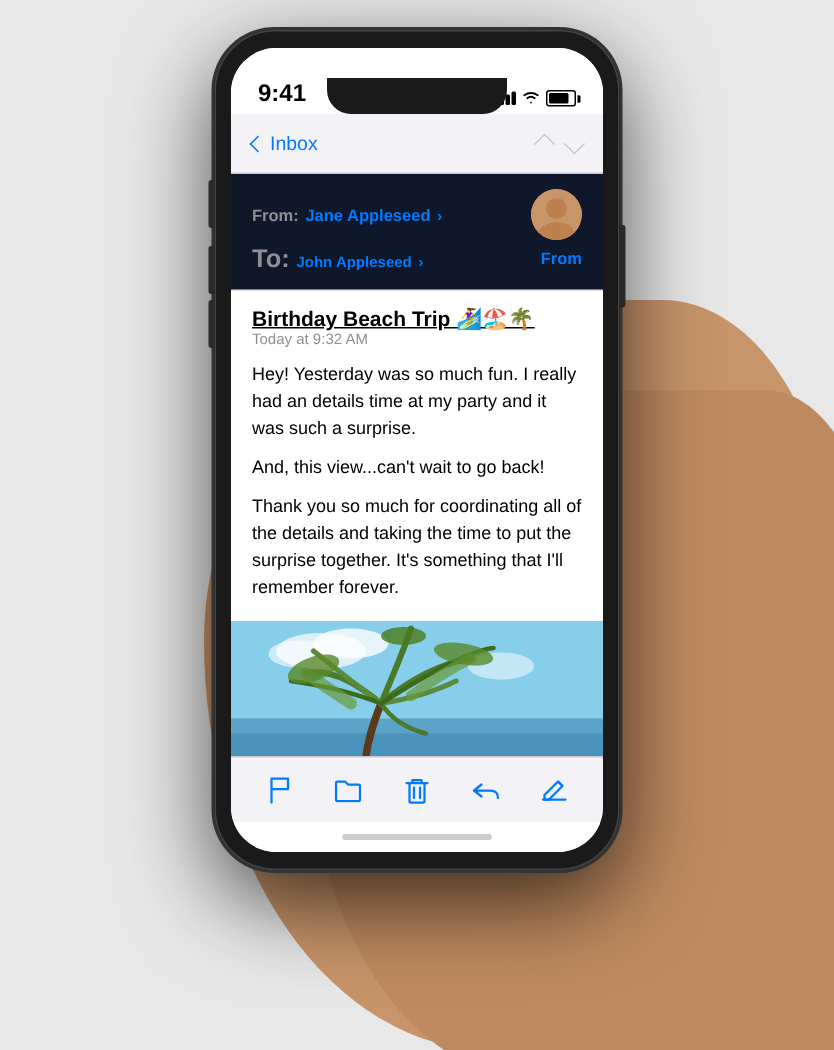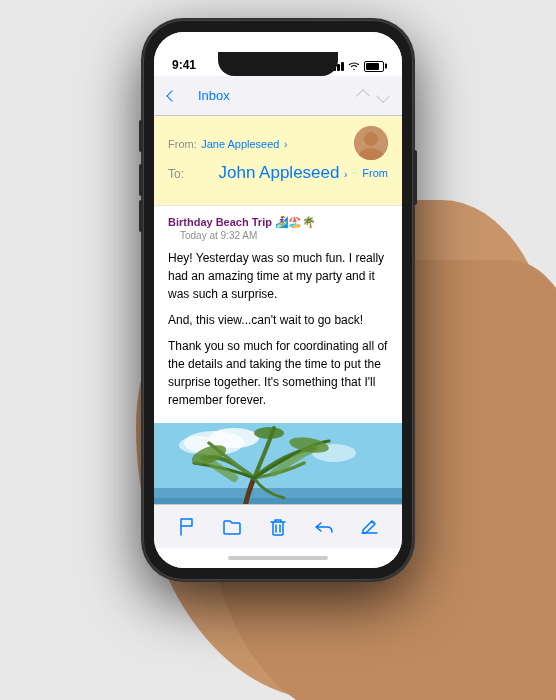--- a/index.html
+++ b/index.html
@@ -118,21 +118,21 @@
       height: 44px;
       background: #fff;
       display: flex;
       align-items: flex-end;
       justify-content: space-between;
       padding: 0 18px 4px;
       flex-shrink: 0;
     }
 
     .status-time {
-      font-size: 12px;
+      font-size: 16px;
       font-weight: 600;
       color: #000;
     }
 
     .status-icons {
       display: flex;
       align-items: center;
       gap: 4px;
     }
 
@@ -193,21 +193,21 @@
       justify-content: space-between;
       padding: 0 14px;
       flex-shrink: 0;
     }
 
     .back-btn {
       display: flex;
       align-items: center;
       color: #007aff;
       font-size: 13px;
-      gap: 20px;
+      gap: 2px;
     }
 
     .chevron-left {
       width: 8px;
       height: 8px;
       border-left: 1.5px solid #007aff;
       border-bottom: 1.5px solid #007aff;
       transform: rotate(45deg);
       margin-right: 2px;
     }
@@ -222,24 +222,25 @@
       height: 10px;
       border-right: 1.5px solid #c8c8cc;
       border-top: 1.5px solid #c8c8cc;
     }
 
     .nav-arrow.up { transform: rotate(-45deg); }
     .nav-arrow.down { transform: rotate(135deg); }
 
     
     .email-header {
-      padding: 10px 14px 22px;
+      padding: 10px 14px 10px;
       border-bottom: 0.5px solid #e5e5ea;
-      background: #fef9c3;
+      background: #0f172a;
       flex-shrink: 0;
+      font-weight: bold;
     }
 
     .from-row {
       display: flex;
       align-items: center;
       justify-content: space-between;
       margin-bottom: 3px;
     }
 
     .from-label {
@@ -266,58 +267,57 @@
       overflow: hidden;
     }
 
     .to-row {
       display: flex;
       align-items: center;
       justify-content: space-between;
     }
 
     .to-label {
-      font-size: 12px;
+      font-size: 17px;
       color: #8e8e93;
     }
 
     .to-name {
-      font-size: 17px;
+      font-size: 10px;
       color: #007aff;
-      margin-left: 30px;
     }
 
     .hide-btn {
       font-size: 11px;
       color: #007aff;
     }
 
     
     .email-body {
       flex: 1;
       overflow: hidden;
       background: #fff;
     }
 
     .email-subject-area {
       padding: 10px 14px 6px;
     }
 
     .email-subject {
-      font-size: 11px;
+      font-size: 14px;
       font-weight: 700;
-      color: #701a75;
+      color: #000000;
       margin-bottom: 1px;
+      text-decoration: underline;
     }
 
     .email-time {
       font-size: 10px;
       color: #8e8e93;
       margin-bottom: 8px;
-      margin-left: 12px;
     }
 
     .email-text {
       font-size: 12px;
       color: #000;
       line-height: 1.5;
     }
 
     .email-text p {
       margin-bottom: 8px;
@@ -460,21 +460,21 @@
           </div>
           <span class="hide-btn">From</span>
         </div>
       </div>
 
       <div class="email-body">
         <div class="email-subject-area">
           <div class="email-subject">Birthday Beach Trip 🏄‍♀️🏖️🌴</div>
           <div class="email-time">Today at 9:32 AM</div>
           <div class="email-text">
-            <p>Hey! Yesterday was so much fun. I really had an amazing time at my party and it was such a surprise.</p>
+            <p>Hey! Yesterday was so much fun. I really had an details time at my party and it was such a surprise.</p>
             <p>And, this view...can't wait to go back!</p>
             <p>Thank you so much for coordinating all of the details and taking the time to put the surprise together. It's something that I'll remember forever.</p>
           </div>
         </div>
 
         <div class="email-image">
           <svg class="palm-overlay" viewBox="0 0 248 160" preserveAspectRatio="xMidYMid slice">
 
             <rect x="0" y="0" width="248" height="80" fill="#87ceeb"></rect>
 

